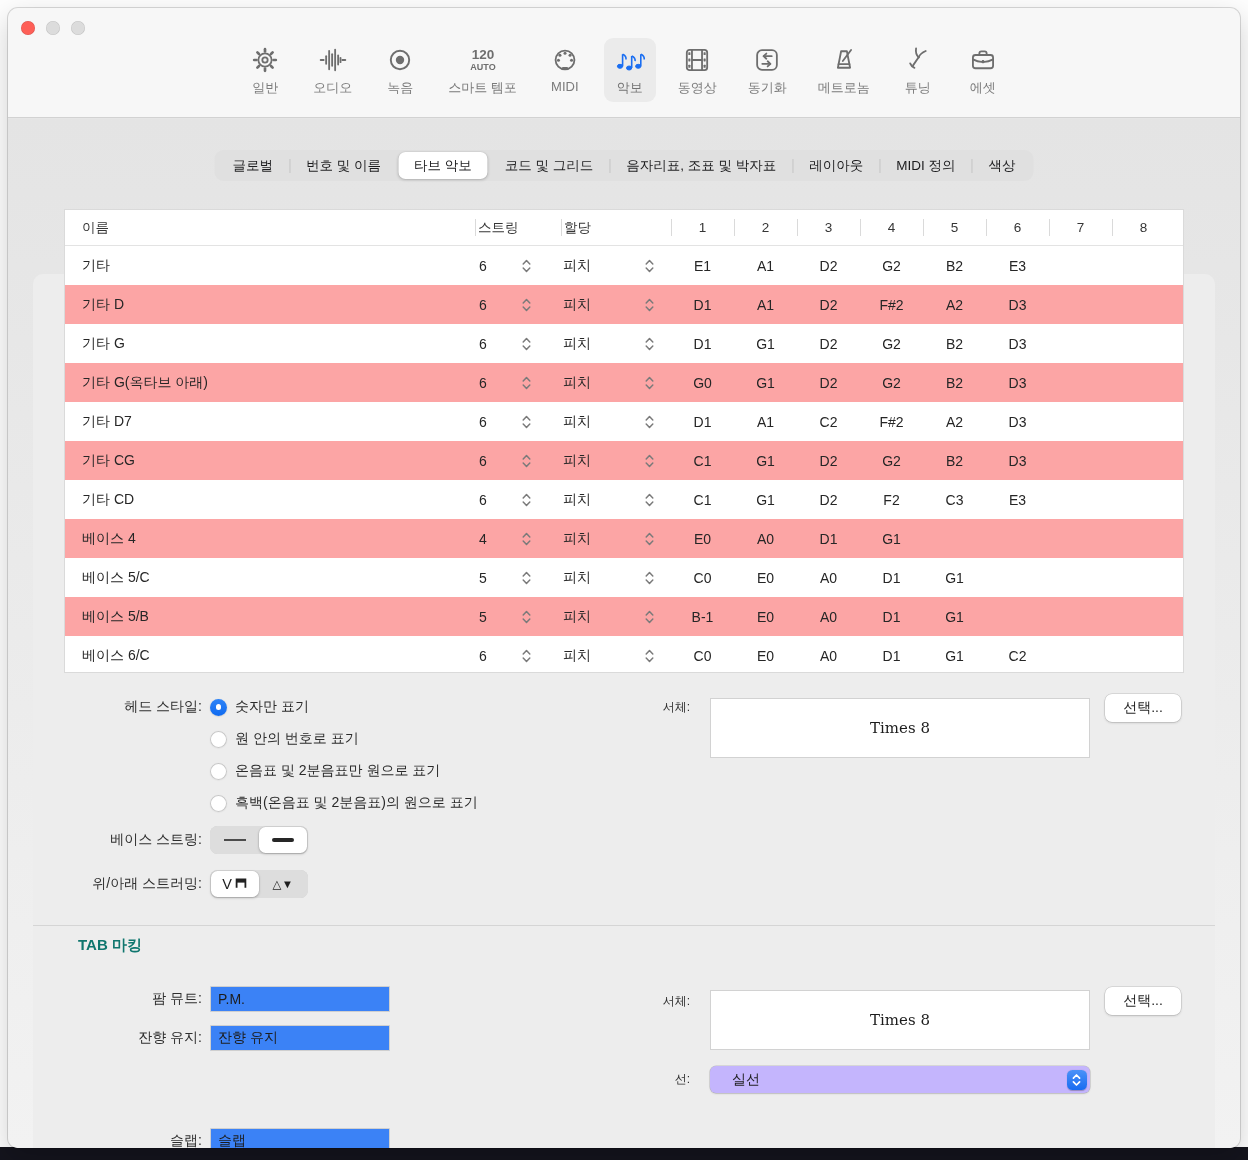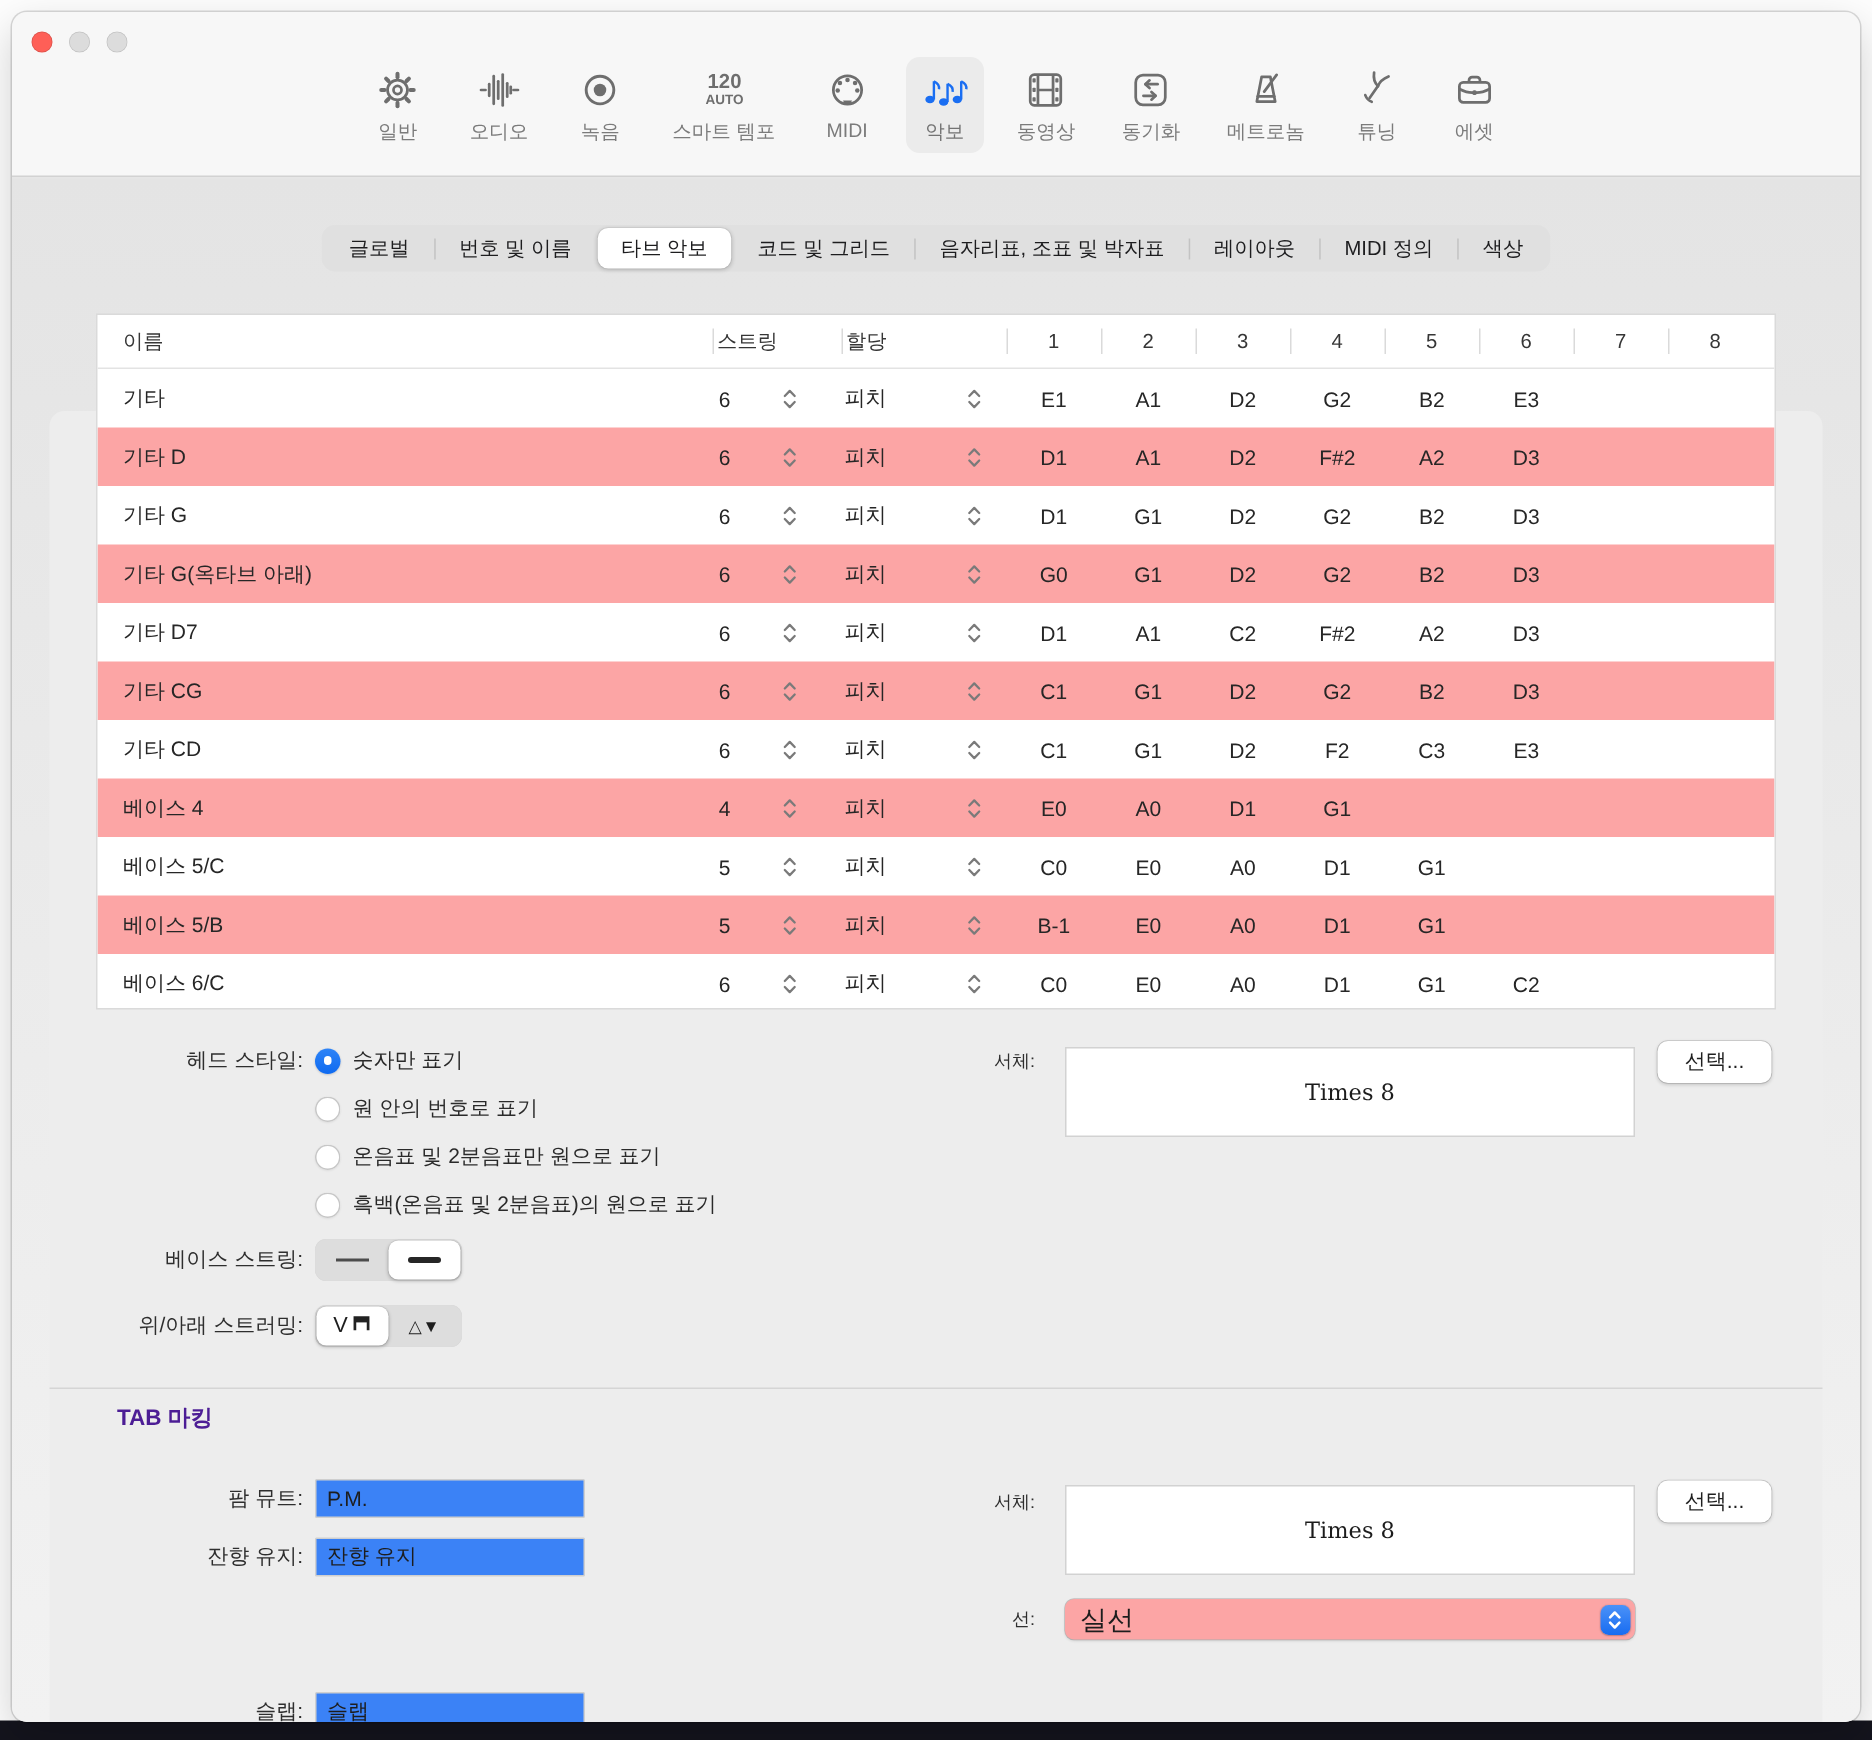--- a/index.html
+++ b/index.html
@@ -87,29 +87,29 @@
   .segrow { position:absolute; display:flex; align-items:center; gap:8px; height:28px; }
   .seg-ctl { display:flex; background:#dddddd; border-radius:7.5px; padding:1px; box-shadow:inset 0 0 .5px rgba(0,0,0,.12); }
   .seg { width:48px; height:26px; display:flex; align-items:center; justify-content:center; gap:2px; border-radius:6.5px; }
   .seg.sel { background:#fff; box-shadow:0 0 0 .5px rgba(0,0,0,.08), 0 1px 2.5px rgba(0,0,0,.25); }
   .g-thin { width:22px; height:1.8px; background:#4c4c4c; }
   .g-thick { width:22px; height:4.6px; background:#262626; border-radius:2px; }
   .g-v { font-size:14.5px; color:#1d1d1d; }
   .g-tri { font-size:11.5px; color:#1d1d1d; letter-spacing:.5px; }
 
   .divider { position:absolute; left:25px; width:1182px; height:1px; background:#d5d5d5; }
-  .sec-title { position:absolute; font-size:15px; font-weight:bold; color:#4c1d95; }
+  .sec-title { position:absolute; font-size:15px; font-weight:bold; color:#0f766e; }
 
   .field-row { position:absolute; left:0; display:flex; align-items:center; gap:8px; height:26px; }
   .field-input { width:180px; height:26px; border:1px solid #cfcfcf; background:#3b82f6; font-size:14px;
                  color:#1d1d1d; padding:0 7px; font-family:inherit; border-radius:1px; }
 
-  .dropdown { position:absolute; width:380px; height:27px; background:#fca5a5; border-radius:6px;
+  .dropdown { position:absolute; width:380px; height:27px; background:#c4b5fd; border-radius:6px;
               box-shadow:0 0 0 .5px rgba(0,0,0,.18), 0 1px 2px rgba(0,0,0,.12);
-              display:flex; align-items:center; font-size:18px; color:#1d1d1d; padding-left:10px; }
+              display:flex; align-items:center; font-size:14px; color:#1d1d1d; padding-left:22px; }
   .dd-stepper { position:absolute; right:3.5px; top:3.5px; width:20px; height:20px; border-radius:5.5px;
                 background:linear-gradient(#4b92f8,#186cf1); display:flex; align-items:center; justify-content:center;
                 box-shadow:0 .5px 1px rgba(0,0,0,.25); }
 </style>
 </head>
 <body>
 
 <div class="screen">
   <div class="desktop-strip"></div>
 

